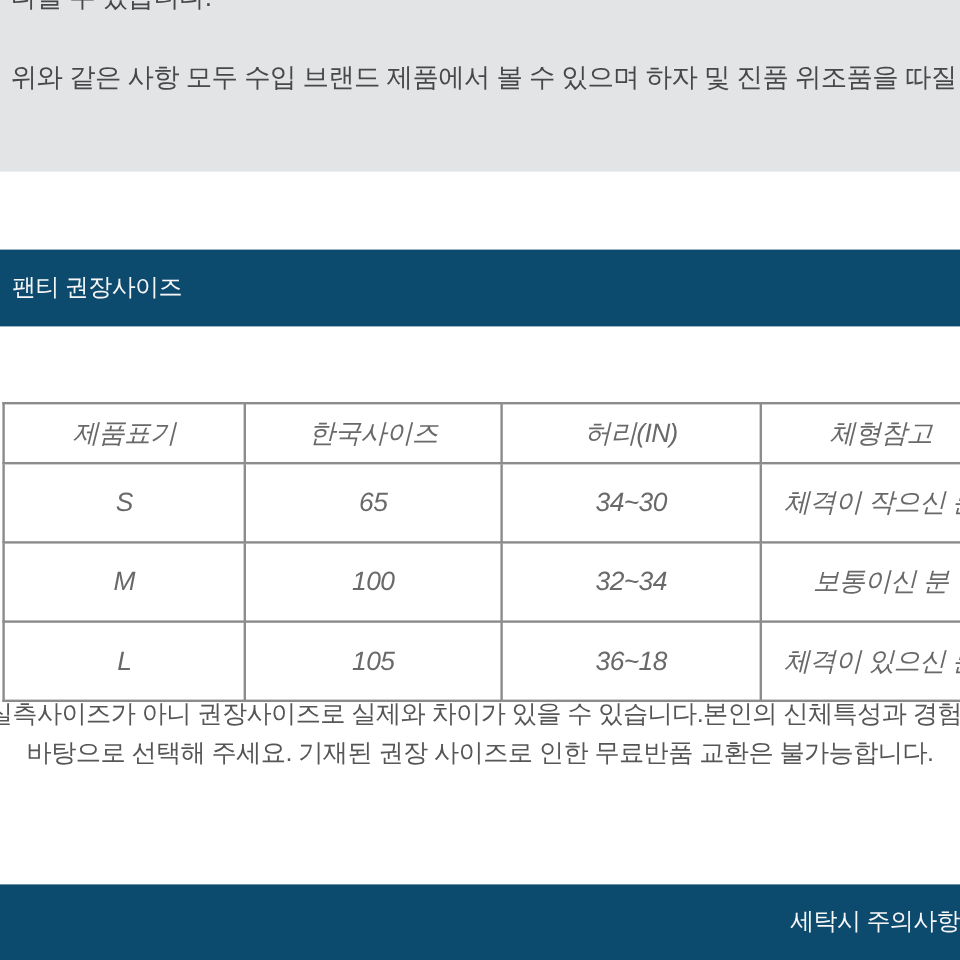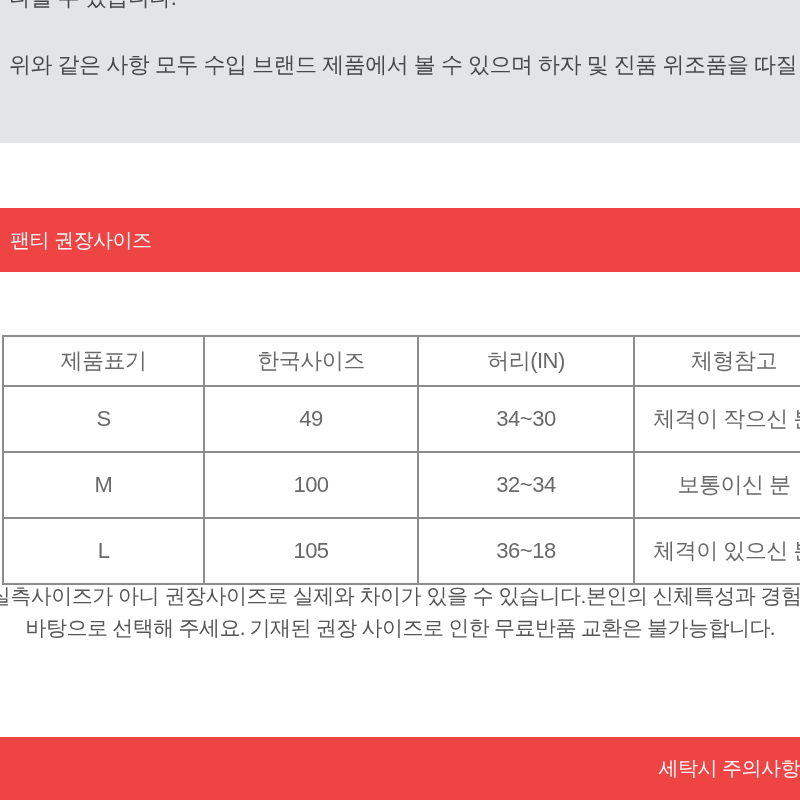--- a/index.html
+++ b/index.html
@@ -37,21 +37,21 @@
   }
   .top-notice .clipped { top: -15px; }
   .top-notice .l1 { top: 52px; }
   .top-notice .l2 { top: 100px; }
 
   
   .section-bar {
     position: absolute;
     left: 0;
     width: 800px;
-    background: #ef4444;
+    background: #0c4a6e;
     color: #f6f6f6;
     font-size: 20px;
     padding-left: 10px;
     box-sizing: border-box;
     white-space: nowrap;
     letter-spacing: -0.5px;
   }
   .bar-size { top: 208px; height: 64px; line-height: 64px; }
   .bar-wash { top: 737px; height: 63px; line-height: 62px; text-align: right; }
 
@@ -69,37 +69,38 @@
   }
   table.size-table th,
   table.size-table td {
     border: 2px solid #8c8c8c;
     text-align: center;
     vertical-align: middle;
     font-weight: 400;
     padding: 5px;
     white-space: nowrap;
     overflow: visible;
+    font-style: italic;
   }
   table.size-table thead tr { height: 50px; }
   table.size-table tbody tr { height: 66px; }
 
   
   .note {
     position: absolute;
     left: 50%;
     transform: translateX(-50%);
     white-space: nowrap;
     font-size: 21px;
     line-height: 26px;
     color: #565656;
     letter-spacing: -0.5px;
   }
   .n1 { top: 583px; }
-  .n2 { top: 615px; font-family: Liberation Serif, serif; }
+  .n2 { top: 615px; }
   .n3 { top: 647px; }
 </style>
 </head>
 <body>
 
 <div class="stage">
 
   <div class="top-notice">
     <div class="line clipped">다를 수 있습니다.</div>
     <div class="line l1">위와 같은 사항 모두 수입 브랜드 제품에서 볼 수 있으며 하자 및 진품 위조품을 따질 수 없습니다.</div>
@@ -118,21 +119,21 @@
       <tr>
         <th>제품표기</th>
         <th>한국사이즈</th>
         <th>허리(IN)</th>
         <th>체형참고</th>
       </tr>
     </thead>
     <tbody>
       <tr>
         <td>S</td>
-        <td>49</td>
+        <td>65</td>
         <td>34~30</td>
         <td>체격이 작으신 분</td>
       </tr>
       <tr>
         <td>M</td>
         <td>100</td>
         <td>32~34</td>
         <td>보통이신 분</td>
       </tr>
       <tr>

